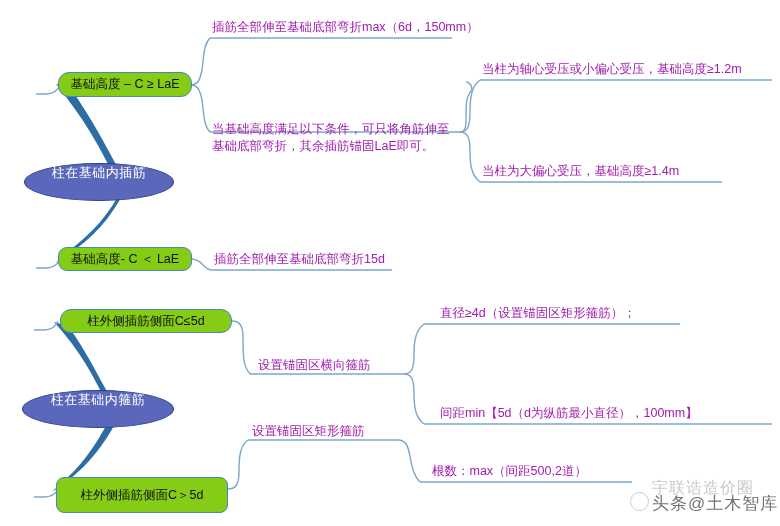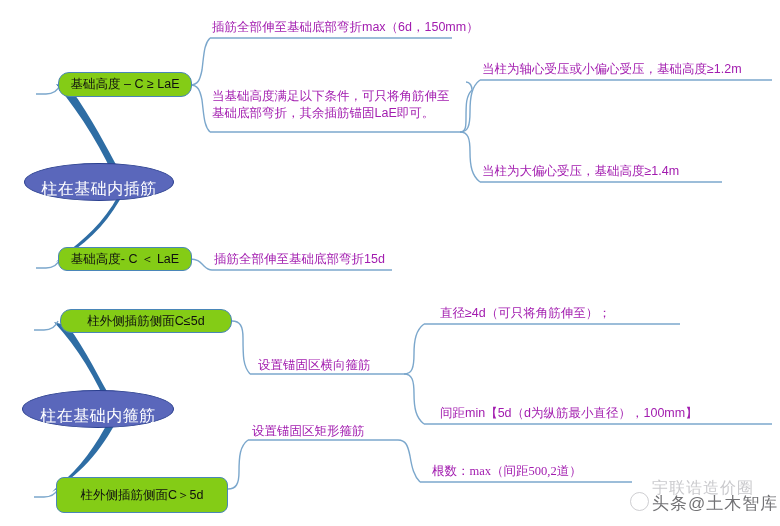--- a/index.html
+++ b/index.html
@@ -23,27 +23,27 @@
     top: 0;
     width: 780px;
     height: 526px;
     pointer-events: none;
   }
 
   
   .root-node {
     position: absolute;
     display: flex;
-    align-items: flex-end;
+    align-items: flex-start;
     justify-content: center;
     border-radius: 50%;
     background: #5a67bb;
     border: 1.4px solid #2a3f8f;
     color: #ffffff;
-    font-size: 16px;
+    font-size: 13px;
     letter-spacing: 0.5px;
     white-space: nowrap;
     box-sizing: border-box;
     z-index: 4;
   }
 
   .pill-node {
     position: absolute;
     display: flex;
     align-items: center;
@@ -61,20 +61,21 @@
   .leaf-text {
     position: absolute;
     color: #a21caf;
     font-size: 12.5px;
     line-height: 17px;
     white-space: nowrap;
     z-index: 3;
   }
   .leaf-text.wrap {
     white-space: normal;
+    margin-top: 33px;
   }
 
   
   .watermark {
     position: absolute;
     color: #59595c;
     font-size: 17px;
     letter-spacing: 1px;
     white-space: nowrap;
     opacity: 0.85;
@@ -184,23 +185,23 @@
   </div>
 
   <div class="pill-node" style="left:56px; top:477px; width:172px; height:36px;border-radius:8px;">
     <span>柱外侧插筋侧面C＞5d</span>
   </div>
 
   <div class="leaf-text" style="left:258px; top:357px;">设置锚固区横向箍筋</div>
 
   <div class="leaf-text" style="left:252px; top:423px;">设置锚固区矩形箍筋</div>
 
-  <div class="leaf-text" style="left:440px; top:305px;">直径≥4d（可只将角筋伸至）；</div>
+  <div class="leaf-text" style="left:440px; top:305px;">直径≥4d（设置锚固区矩形箍筋）；</div>
 
   <div class="leaf-text" style="left:440px; top:405px;">间距min【5d（d为纵筋最小直径），100mm】</div>
 
-  <div class="leaf-text" style="left:432px; top:463px;font-family:Liberation Serif, serif;">根数：max（间距500,2道）</div>
+  <div class="leaf-text" style="left:432px; top:463px;">根数：max（间距500,2道）</div>
 
   <div class="watermark-mark" style="left:630px; top:492px;"></div>
   <div class="watermark-ghost" style="left:652px; top:478px;">宇联诰造价圈</div>
   <div class="watermark" style="left:652px; top:492px;">头条@土木智库</div>
 
 </div>
 
 </body></html>

